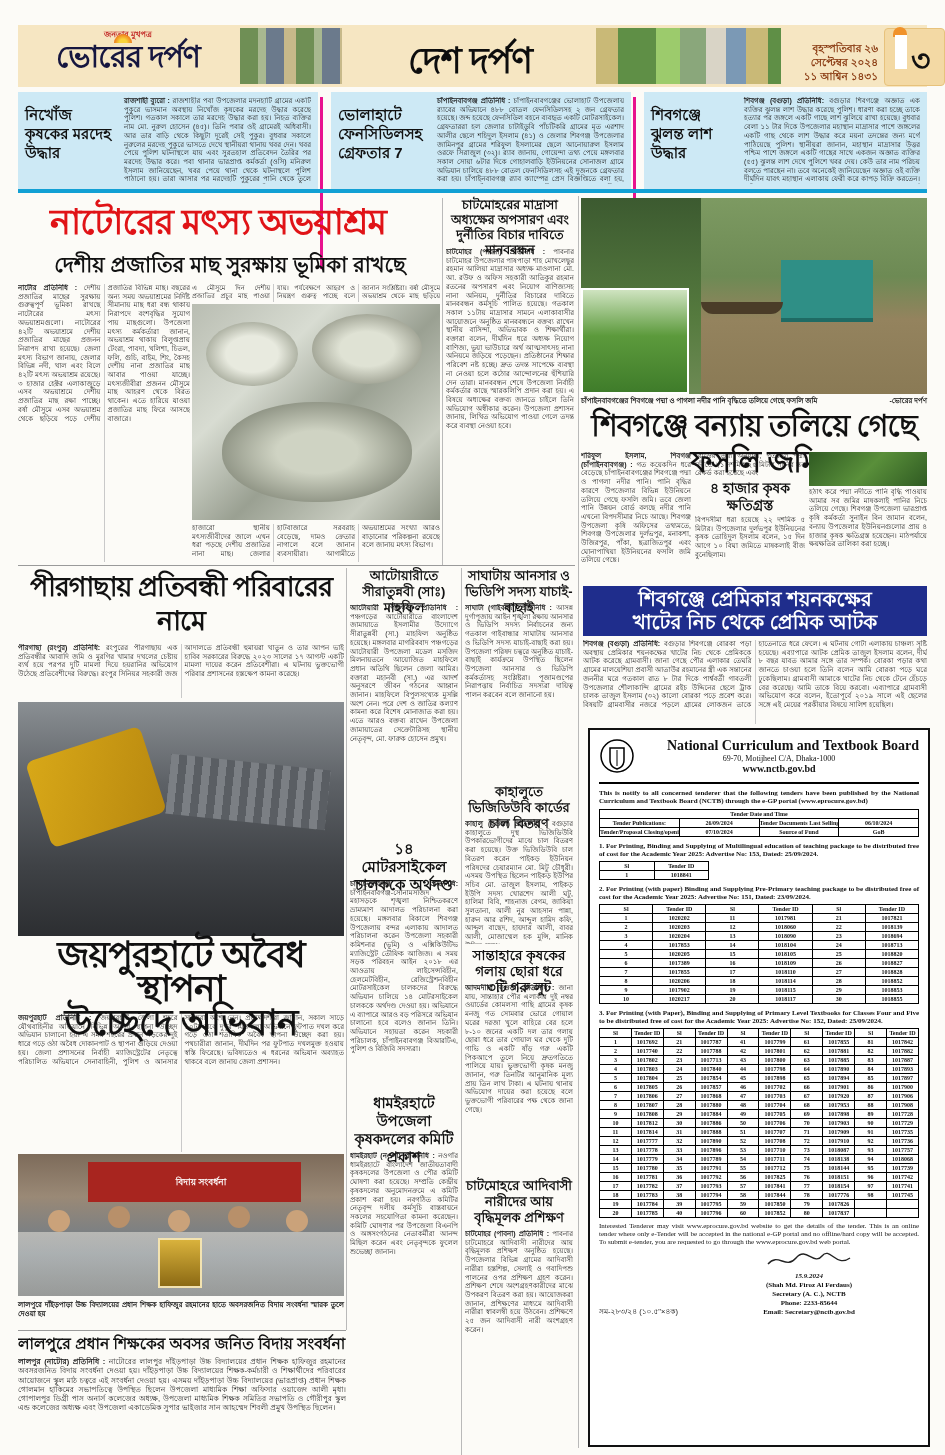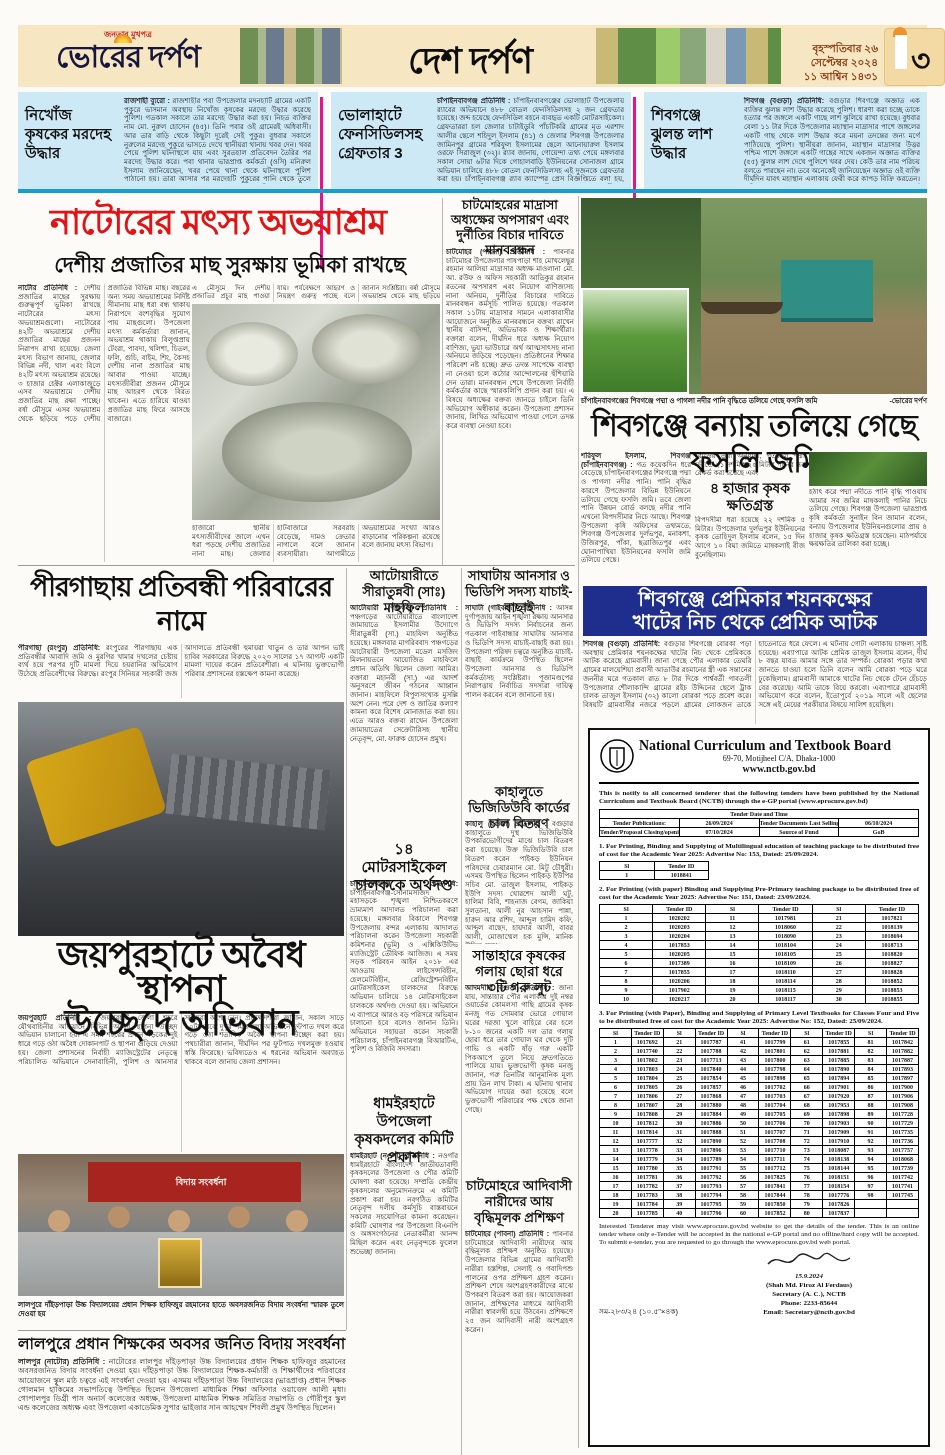--- a/index.html
+++ b/index.html
@@ -28,21 +28,21 @@
   .brief .bh{font-size:15px;line-height:19px;font-weight:bold;width:92px;flex:none;padding-top:8px;}
   .brief .bb{flex:1;padding-left:7px;}
   .sep{width:9px;}
   .sep i{display:block;float:left;width:3px;height:86px;background:#e8128e;margin-right:3px;}
   
   #bluebox{background:#1f2d8c;color:#fff;font-weight:bold;text-align:center;
            font-size:20px;line-height:23px;padding-top:2px;box-sizing:border-box;}
   
   #tender{background:#fff;border:2px solid #111;box-sizing:border-box;padding:8px 9px;
           font-family:"Liberation Serif","DejaVu Serif",serif;color:#111;}
-  #tender .torg{font-size:14px;font-weight:bold;text-align:left;}
+  #tender .torg{font-size:14px;font-weight:bold;text-align:right;}
   #tender .taddr{font-size:8px;text-align:center;}
   #tender .tsite{font-size:10px;font-weight:bold;text-align:center;}
   #tender .tintro{font-size:7px;margin:5px 0 4px;text-align:justify;font-weight:bold;}
   #tender .tsec{font-size:7px;font-weight:bold;margin:5px 0 3px;text-align:justify;}
   .ttable{width:100%;border-collapse:collapse;table-layout:fixed;}
   .ttable th,.ttable td{border:1px solid #000;font-size:6px;font-weight:bold;
         text-align:center;padding:1px 0;overflow:hidden;white-space:nowrap;}
   #tender .thr{height:2px;background:#000;margin:4px 0;}
   .sign{font-size:7px;font-weight:bold;text-align:center;line-height:9px;}
   .caption{font-size:7px;font-weight:bold;line-height:9px;}
@@ -74,21 +74,21 @@
 
   <div class="abs brief" style="left:18px;top:92px;width:300px;height:97px;">
     <div class="bh">নিখোঁজ কৃষকের মরদেহ উদ্ধার</div>
     <div class="bb bd"><span class="byl">রাজশাহী ব্যুরো :</span> <span>রাজশাহীর পবা উপজেলার মদনহাটি গ্রামের একটি পুকুরে ভাসমান অবস্থায় নিখোঁজ কৃষকের মরদেহ উদ্ধার করেছে পুলিশ। গতকাল সকালে তার মরদেহ উদ্ধার করা হয়। নিহত ব্যক্তির নাম মো. নুরুল হোসেন (৪৫)। তিনি পবার ওই গ্রামেরই অধিবাসী। আর তার বাড়ি থেকে কিছুটা দূরেই সেই পুকুর। বুধবার সকালে নুরুলের মরদেহ পুকুরে ভাসতে দেখে স্থানীয়রা থানায় খবর দেন। খবর পেয়ে পুলিশ ঘটনাস্থলে যায় এবং সুরতহাল প্রতিবেদন তৈরির পর মরদেহ উদ্ধার করে। পবা থানার ভারপ্রাপ্ত কর্মকর্তা (ওসি) মনিরুল ইসলাম জানিয়েছেন, খবর পেয়ে থানা থেকে ঘটনাস্থলে পুলিশ পাঠানো হয়। তারা আসার পর মরদেহটি পুকুরের পানি থেকে তুলে সুরতহাল করা হয়। তবে আলামত সংগ্রহসহ আরও কিছু কাজ আছে।</span></div>
   </div>
   <div class="abs sep" style="left:320px;top:97px;">
       <i></i>
       <i></i>
     </div>
   <div class="abs brief" style="left:331px;top:92px;width:300px;height:97px;">
-    <div class="bh">ভোলাহাটে ফেনসিডিলসহ গ্রেফতার 3</div>
+    <div class="bh">ভোলাহাটে ফেনসিডিলসহ গ্রেফতার 7</div>
     <div class="bb bd"><span class="byl">চাঁপাইনবাবগঞ্জ প্রতিনিধি :</span> <span>চাঁপাইনবাবগঞ্জের ভোলাহাট উপজেলায় র‍্যাবের অভিযানে ৪৮৮ বোতল ফেনসিডিলসহ ২ জন গ্রেফতার হয়েছে। জব্দ হয়েছে ফেনসিডিল বহনে ব্যবহৃত একটি মোটরসাইকেল। গ্রেফতাররা হল জেলার চাটাইডুবি পাঁচটিকরি গ্রামের মৃত এরশাদ আলীর ছেলে শহিদুল ইসলাম (৪১) ও জেলার শিবগঞ্জ উপজেলার জামিনপুর গ্রামের শরিফুল ইসলামের ছেলে আনোয়ারুল ইসলাম ওরফে সিরাজুল (৩২)। র‍্যাব জানায়, গোয়েন্দা তথ্য পেয়ে মঙ্গলবার সকাল সোয়া ৬টার দিকে গোহালবাড়ি ইউনিয়নের সোনাজল গ্রামে অভিযান চালিয়ে ৪৮৮ বোতল ফেনসিডিলসহ এই দুজনকে গ্রেফতার করা হয়। চাঁপাইনবাবগঞ্জ র‍্যাব ক্যাম্পের প্রেস বিজ্ঞপ্তিতে বলা হয়, গ্রেফতাররা একটি সংঘবদ্ধ মাদক ব্যবসায়ী চক্রের সদস্য। তারা সীমান্ত এলাকা থেকে মাদক সংগ্রহ করে দেশের বিভিন্ন স্থানে মাদক সরবরাহে জড়িত।</span></div>
   </div>
   <div class="abs sep" style="left:633px;top:97px;">
       <i></i>
       <i></i>
     </div>
   <div class="abs brief" style="left:644px;top:92px;width:283px;height:97px;">
     <div class="bh" style="width:86px;">শিবগঞ্জে ঝুলন্ত লাশ উদ্ধার</div>
     <div class="bb bd"><span class="byl">শিবগঞ্জ (বগুড়া) প্রতিনিধি:</span> <span>বগুড়ার শিবগঞ্জে অজ্ঞাত এক ব্যক্তির ঝুলন্ত লাশ উদ্ধার করেছে পুলিশ। ধারণা করা হচ্ছে তাকে হত্যার পর জঙ্গলে একটি গাছে লাশ ঝুলিয়ে রাখা হয়েছে। বুধবার বেলা ১১ টার দিকে উপজেলার মহাস্থান মাদ্রাসার পাশে জঙ্গলের একটি গাছ থেকে লাশ উদ্ধার করে ময়না তদন্তের জন্য মর্গে পাঠিয়েছে পুলিশ। স্থানীয়রা জানান, মহাস্থান মাদ্রাসার উত্তর পশ্চিম পাশে জঙ্গলে একটি গাছের সাথে একজন অজ্ঞাত ব্যক্তির (৫৫) ঝুলন্ত লাশ দেখে পুলিশে খবর দেয়। কেউ তার নাম পরিচয় বলতে পারছেন না। তবে অনেকেই জানিয়েছেন অজ্ঞাত ওই ব্যক্তি দীর্ঘদিন যাবৎ মহাস্থান এলাকায় ফেরী করে কাপড় বিক্রি করতেন। ওসি আবুল হান্নান বলেন, ময়না তদন্তের পর মৃত্যুর কারণ সম্পর্কে জানা যাবে।</span></div>
   </div>

